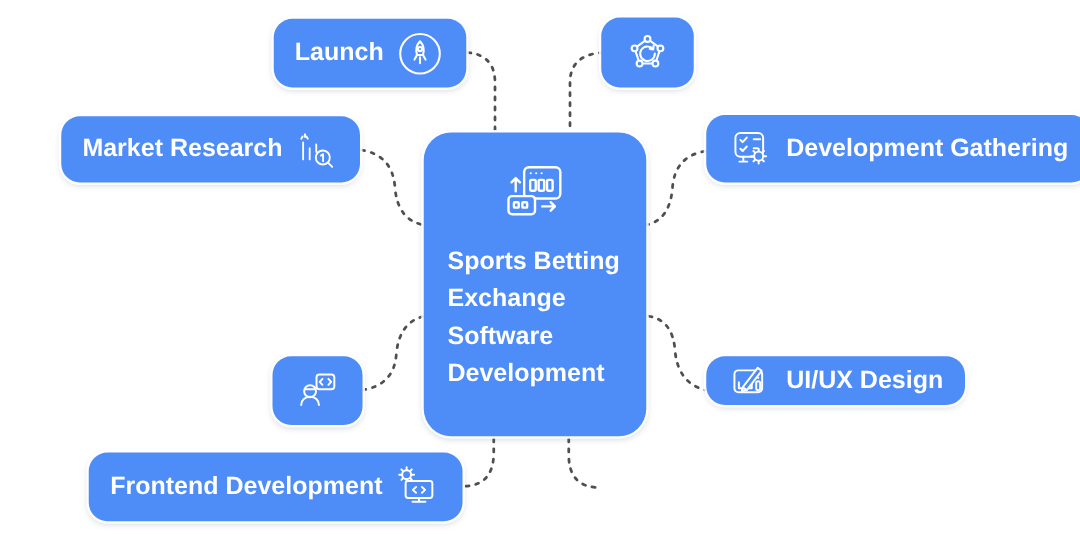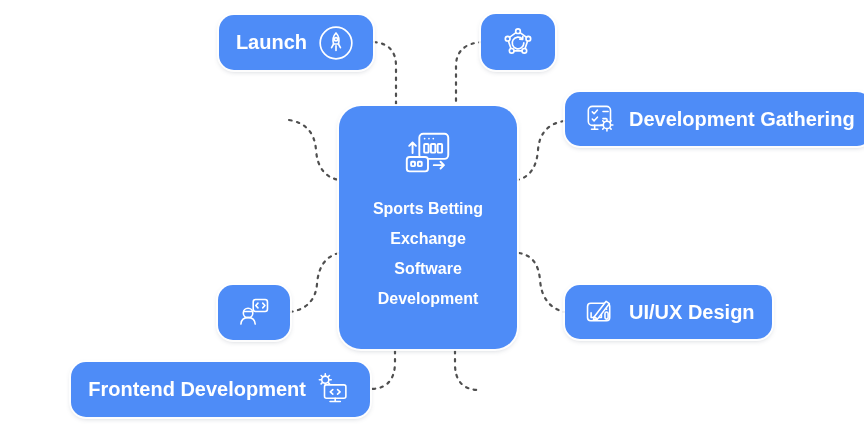--- a/index.html
+++ b/index.html
@@ -16,28 +16,28 @@
     box-shadow:0 0 0 2px rgba(255,255,255,.9),0 2px 5px rgba(100,110,130,.3);
     z-index:2;
   }
   .node .ic{display:flex;align-items:center;justify-content:center;}
   .node .ic svg{display:block;}
   .central{
     left:339px;top:106px;width:178px;height:221px;border-radius:22px;
     flex-direction:column;justify-content:flex-start;padding:22px 0 0 0;gap:12px;
   }
   .central .clbl{
-    width:140px;text-align:center;font-size:16px;line-height:30px;white-space:normal;
+    width:140px;text-align:left;font-size:20px;line-height:30px;white-space:normal;
   }
   .n-launch{top:15px;right:491px;height:55px;}
   .n-post{top:14px;left:481px;height:56px;}
   .n-market{top:93px;right:576px;height:53px;}
   .n-req{top:92px;left:565px;height:54px;}
   .n-backend{top:285px;right:574px;height:55px;}
-  .n-uiux{top:285px;left:565px;height:54px;}
+  .n-uiux{top:285px;left:565px;height:39px;}
   .n-frontend{top:362px;right:494px;height:55px;}
   .n-testing{top:364px;left:480px;height:54px;}
 </style>
 </head>
 <body>
 
 <div class="stage">
 
   <svg class="wires" viewBox="0 0 864 433" aria-hidden="true">
     <path d="M374 42 Q396 44 396 66 L396 106"></path>
@@ -90,20 +90,33 @@
         <circle cx="36.4" cy="20" r="2.8" fill="#4e8cf7"></circle>
         <circle cx="31.6" cy="34.6" r="2.8" fill="#4e8cf7"></circle>
         <circle cx="16.4" cy="34.6" r="2.8" fill="#4e8cf7"></circle>
         <circle cx="11.6" cy="20" r="2.8" fill="#4e8cf7"></circle>
         <path d="M29.3 20.6a7 7 0 1 0 1.7 4.5"></path>
         <path d="M29.8 17.6l-.3 3.4-3.3-.5"></path>
       </svg>
     </span>
   </div>
 
+  <div class="node n-market">
+    <span>Market Research</span>
+    <span class="ic">
+      <svg width="36" height="36" viewBox="0 0 48 48" fill="none" stroke="#ffffff" stroke-width="2" stroke-linecap="round" stroke-linejoin="round">
+        <path d="M10 34V16M17 34V22"></path>
+        <path d="M8 12l1.5-2.5M12 10V7M15 12l-1.5-2.5"></path>
+        <path d="M24 26v-8"></path>
+        <circle cx="31" cy="32" r="7.5"></circle>
+        <path d="M29 30l2.3-1.6V36"></path>
+        <path d="M36.5 37.5l4.5 4.5"></path>
+      </svg>
+    </span>
+  </div>
 
   <div class="node n-req">
     <span class="ic">
       <svg width="38" height="38" viewBox="0 0 48 48" fill="none" stroke="#ffffff" stroke-width="2" stroke-linecap="round" stroke-linejoin="round">
         <rect x="8" y="8" width="28" height="24" rx="5"></rect>
         <path d="M13 15l2.3 2.3 4.2-4.6"></path>
         <path d="M26.5 14.5h6.5"></path>
         <path d="M13 24l2.3 2.3 4.2-4.6"></path>
         <path d="M26.5 23.5h4"></path>
         <path d="M16 32v5M12 37h8"></path>

